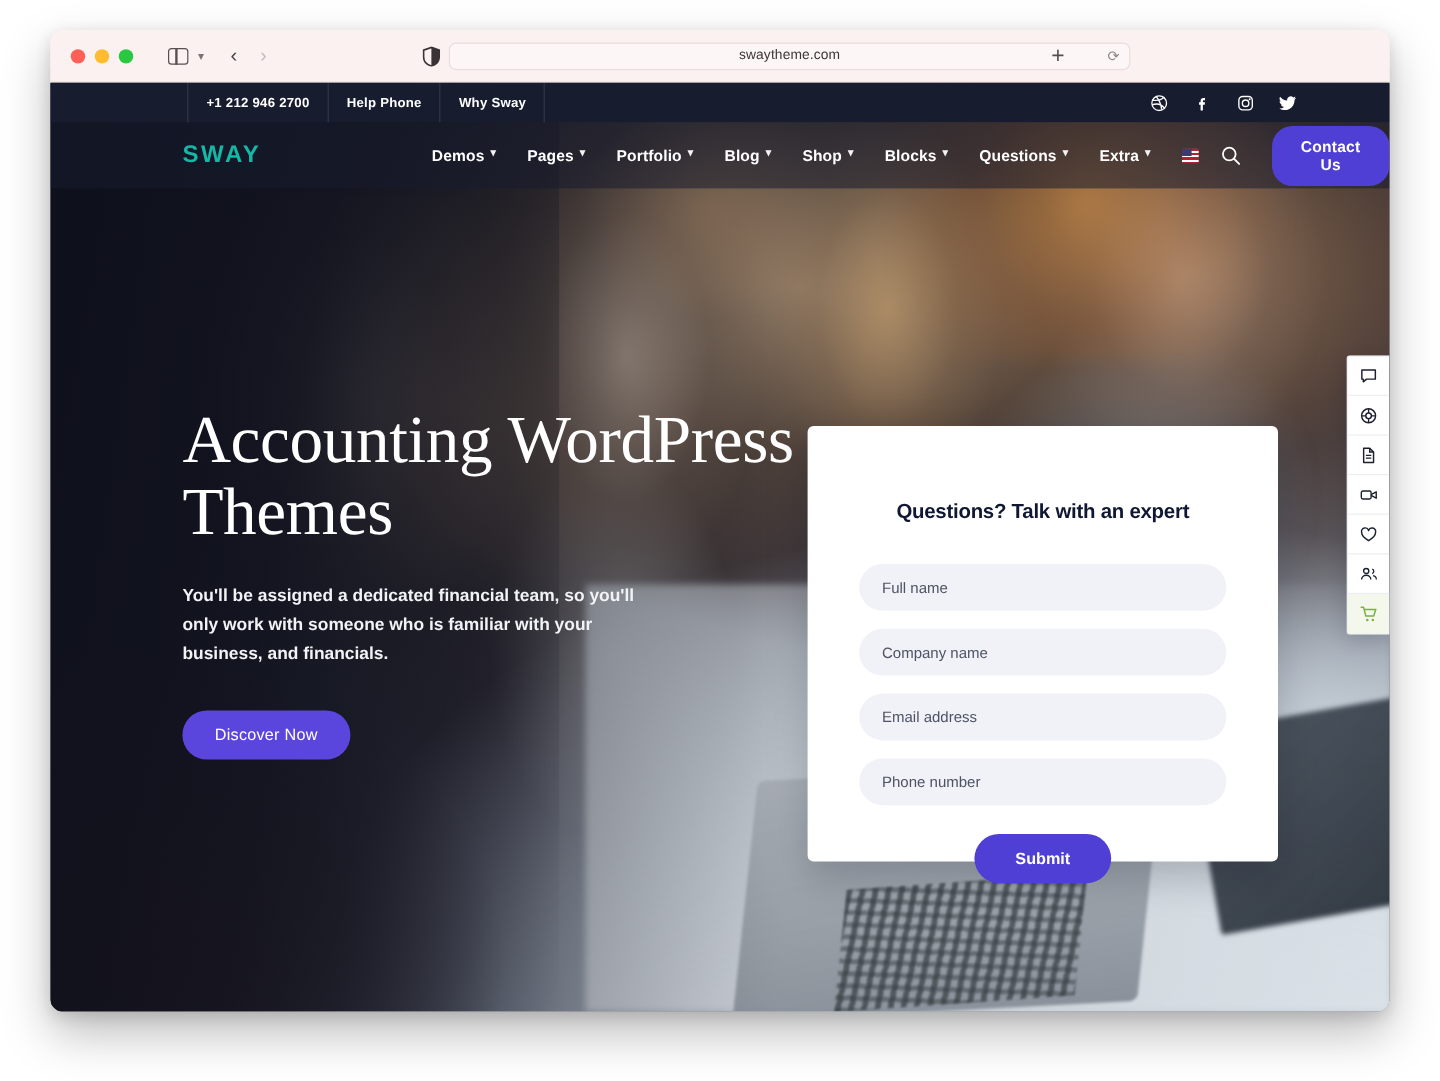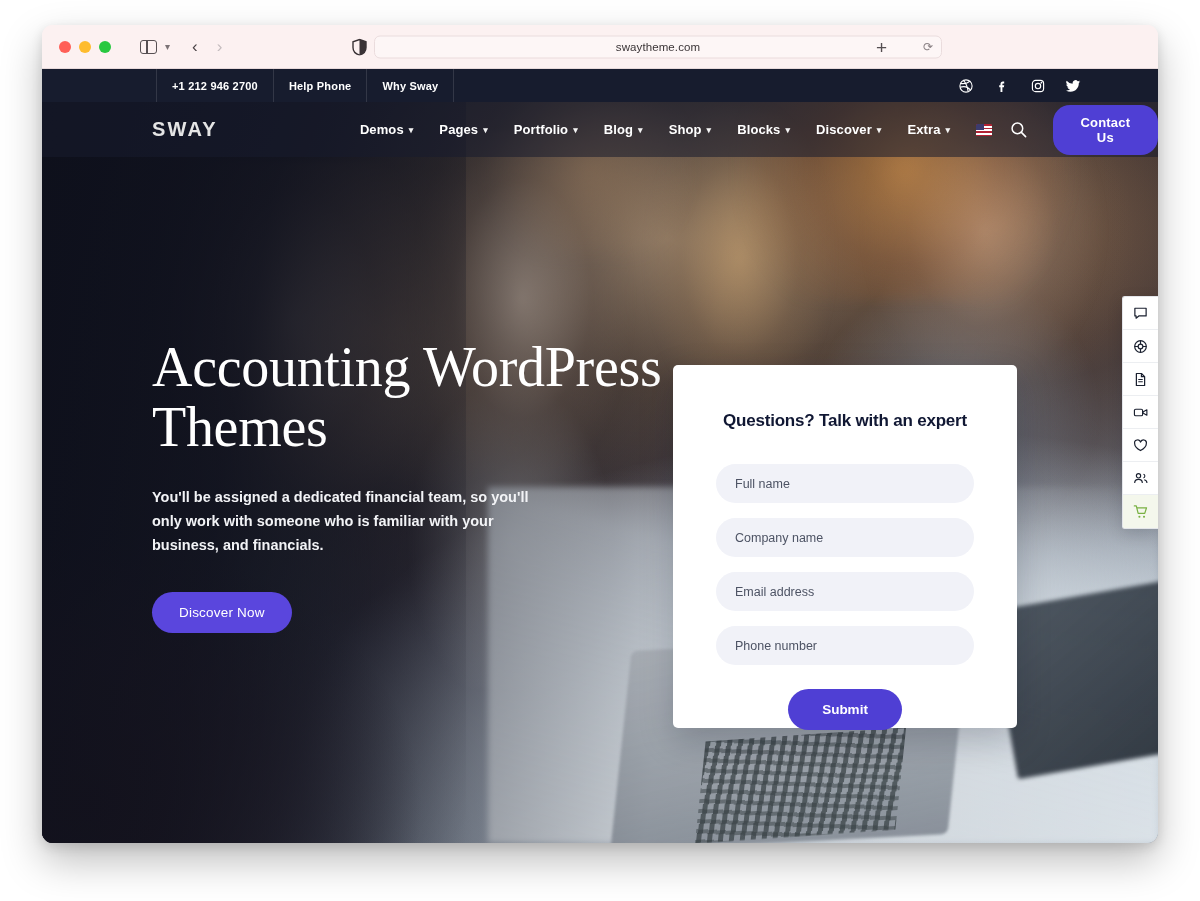--- a/index.html
+++ b/index.html
@@ -190,26 +190,26 @@
 
   
   #mainnav {
     position: relative; z-index: 5;
     height: 55px;
     background: rgba(23,28,46,.55);
     display: flex; align-items: center;
   }
   #logo {
     margin-left: 110px;
-    font-size: 20px; font-weight: bold; color: #e5e5e5;
+    font-size: 20px; font-weight: bold; color: #14b8a6;
     letter-spacing: 2.2px;
   }
   #menu { display: flex; align-items: center; gap: 26px; margin-left: 142px; }
   .menu-item {
-    display: flex; align-items: center; gap: 5px;
+    display: flex; gap: 5px;
     font-size: 13px; font-weight: bold; color: #ffffff; letter-spacing: .1px;
   }
   .caret { font-size: 9px; opacity: .95; }
   #nav-right { display: flex; align-items: center; gap: 18px; margin-left: 26px; }
   #flag-icon {
     width: 18px; height: 12px; border-radius: 1.5px; overflow: hidden; position: relative;
     background: #b22234;
   }
   #flag-icon .stripes {
     position:absolute; inset:0;
@@ -248,26 +248,26 @@
     height: 41px; padding: 0 27px;
     background: #5a46dd; color: #fff;
     border: none; border-radius: 21px;
     font-family: "Liberation Sans", sans-serif;
     font-size: 13.5px; letter-spacing: .2px; cursor: pointer;
   }
 
   
   #lead-form-card {
     position: absolute; z-index: 6;
-    left: 631px; top: 296px;
-    width: 344px; height: 363px;
+    left: 631px; top: 286px;
+    width: 392px; height: 363px;
     background: #ffffff;
     border-radius: 5px;
     box-shadow: 0 12px 34px rgba(10,14,30,.22);
-    padding: 0 43px;
+    padding: 16px 43px;
   }
   #form-title {
     text-align: center; margin-top: 46px;
     font-size: 17px; font-weight: bold; color: #101733; letter-spacing: -0.2px;
   }
   .form-field {
     display: block; width: 100%; height: 39px;
     margin-top: 15px;
     background: #f1f2f8; border: none; border-radius: 20px;
     padding: 0 19px;
@@ -415,21 +415,21 @@
         </a>
         <a class="menu-item">
           <span>Shop</span>
           <span class="caret">▾</span>
         </a>
         <a class="menu-item">
           <span>Blocks</span>
           <span class="caret">▾</span>
         </a>
         <a class="menu-item">
-          <span>Discover</span>
+          <span>Questions</span>
           <span class="caret">▾</span>
         </a>
         <a class="menu-item">
           <span>Extra</span>
           <span class="caret">▾</span>
         </a>
       </nav>
 
       <div id="nav-right">
         <span id="flag-icon">

